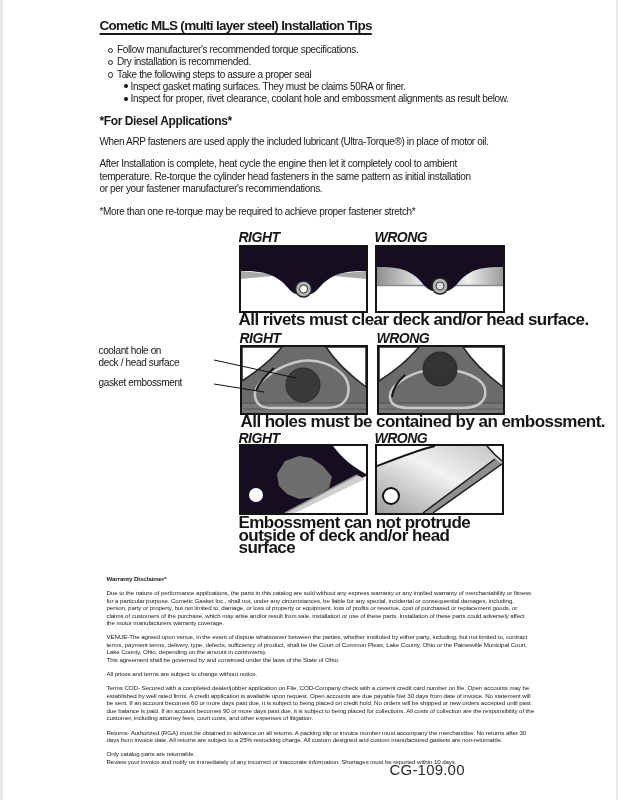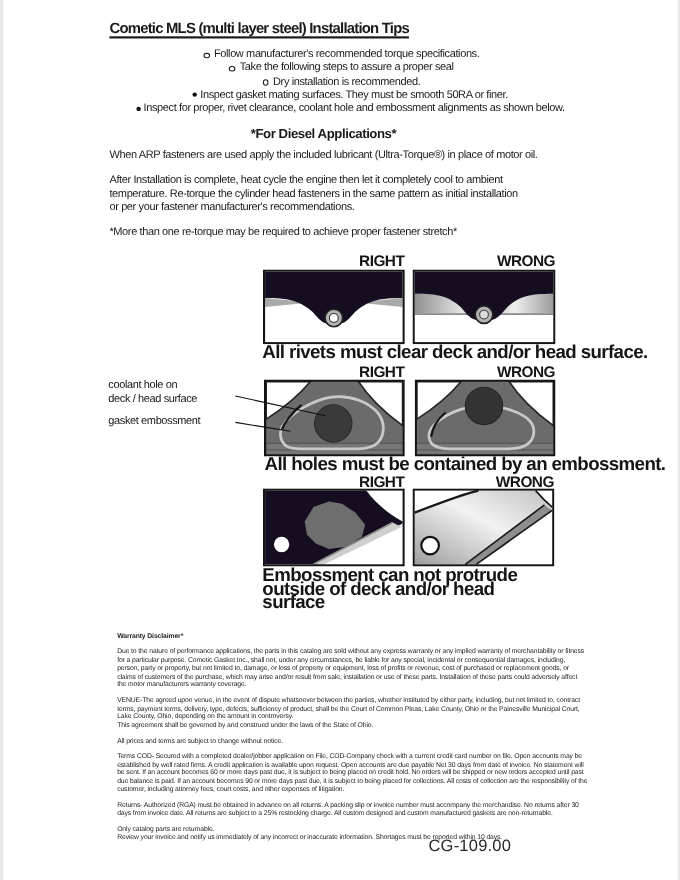--- a/index.html
+++ b/index.html
@@ -10,35 +10,35 @@
   }
   
   .title{
     position:absolute; left:97px; top:18px; margin:0;
     font-size:13.5px; font-weight:bold; letter-spacing:-0.7px;
     text-decoration:underline; text-underline-offset:3px; text-decoration-thickness:1.5px;
     white-space:nowrap;
   }
   
   .bullets{position:absolute; left:105px; top:44px; font-size:10px; letter-spacing:-0.35px; line-height:12.3px;}
-  .b-row{display:flex; align-items:flex-start;justify-content:center;}
+  .b-row{display:flex; align-items:flex-start;}
   .b-row.sub{margin-left:16px;}
   .b-circ{flex:0 0 auto; width:3.5px; height:3.5px; border:1px solid #222; border-radius:50%; margin:3.5px 4px 0 0;}
   .b-dot{flex:0 0 auto; width:4px; height:4px; background:#111; border-radius:50%; margin:3.5px 3px 0 0;}
   .b-text{white-space:nowrap;}
   
   .diesel{position:absolute; left:97px; top:114px;}
-  .diesel h2{margin:0 0 8px 0; font-size:12px; font-weight:bold; letter-spacing:-0.4px; white-space:nowrap;text-align:center;}
+  .diesel h2{margin:0 0 8px 0; font-size:12px; font-weight:bold; letter-spacing:-0.4px; white-space:nowrap;}
   .para{margin:0 0 10px 0;}
   .ln{font-size:10px; letter-spacing:-0.35px; line-height:12.4px; white-space:nowrap;}
   .note{margin-top:6px;}
   
   .dg-label{
-    position:absolute; text-align:right; font-size:14px; font-weight:bold;
-    letter-spacing:-0.5px; color:#151515;
+    position:absolute; text-align:left; font-size:14px; font-weight:bold;
+    letter-spacing:-0.5px; color:#151515;font-style:italic;
   }
   .caption{
     position:absolute; font-size:17px; font-weight:bold; letter-spacing:-0.55px;
     line-height:12.5px; color:#151515;
   }
   .dg{position:absolute;}
   .leaders{position:absolute; z-index:5; pointer-events:none;}
   .side-label{
     position:absolute; width:112px; text-align:left;
     font-size:10px; letter-spacing:-0.35px; line-height:12px; color:#151515;
@@ -58,33 +58,33 @@
 
   <h1 class="title">Cometic MLS (multi layer steel) Installation Tips</h1>
 
   <div class="bullets">
     <div class="b-row">
       <span class="b-circ"></span>
       <span class="b-text">Follow manufacturer's recommended torque specifications.</span>
     </div>
     <div class="b-row">
       <span class="b-circ"></span>
-      <span class="b-text">Take the following steps to assure a proper seal</span>
+      <span class="b-text">Dry installation is recommended.</span>
     </div>
     <div class="b-row">
       <span class="b-circ"></span>
-      <span class="b-text">Dry installation is recommended.</span>
+      <span class="b-text">Take the following steps to assure a proper seal</span>
     </div>
     <div class="b-row sub">
       <span class="b-dot"></span>
-      <span class="b-text">Inspect gasket mating surfaces.  They must be smooth 50RA or finer.</span>
+      <span class="b-text">Inspect gasket mating surfaces.  They must be claims 50RA or finer.</span>
     </div>
     <div class="b-row sub">
       <span class="b-dot"></span>
-      <span class="b-text">Inspect for proper, rivet clearance, coolant hole and embossment alignments as shown below.</span>
+      <span class="b-text">Inspect for proper, rivet clearance, coolant hole and embossment alignments as result below.</span>
     </div>
   </div>
 
   <div class="diesel">
     <h2>*For Diesel Applications*</h2>
     <div class="para">
       <div class="ln">When ARP fasteners are used apply the included lubricant (Ultra-Torque®) in place of motor oil.</div>
     </div>
     <div class="para">
       <div class="ln">After Installation is complete, heat cycle the engine then let it completely cool to ambient</div>

